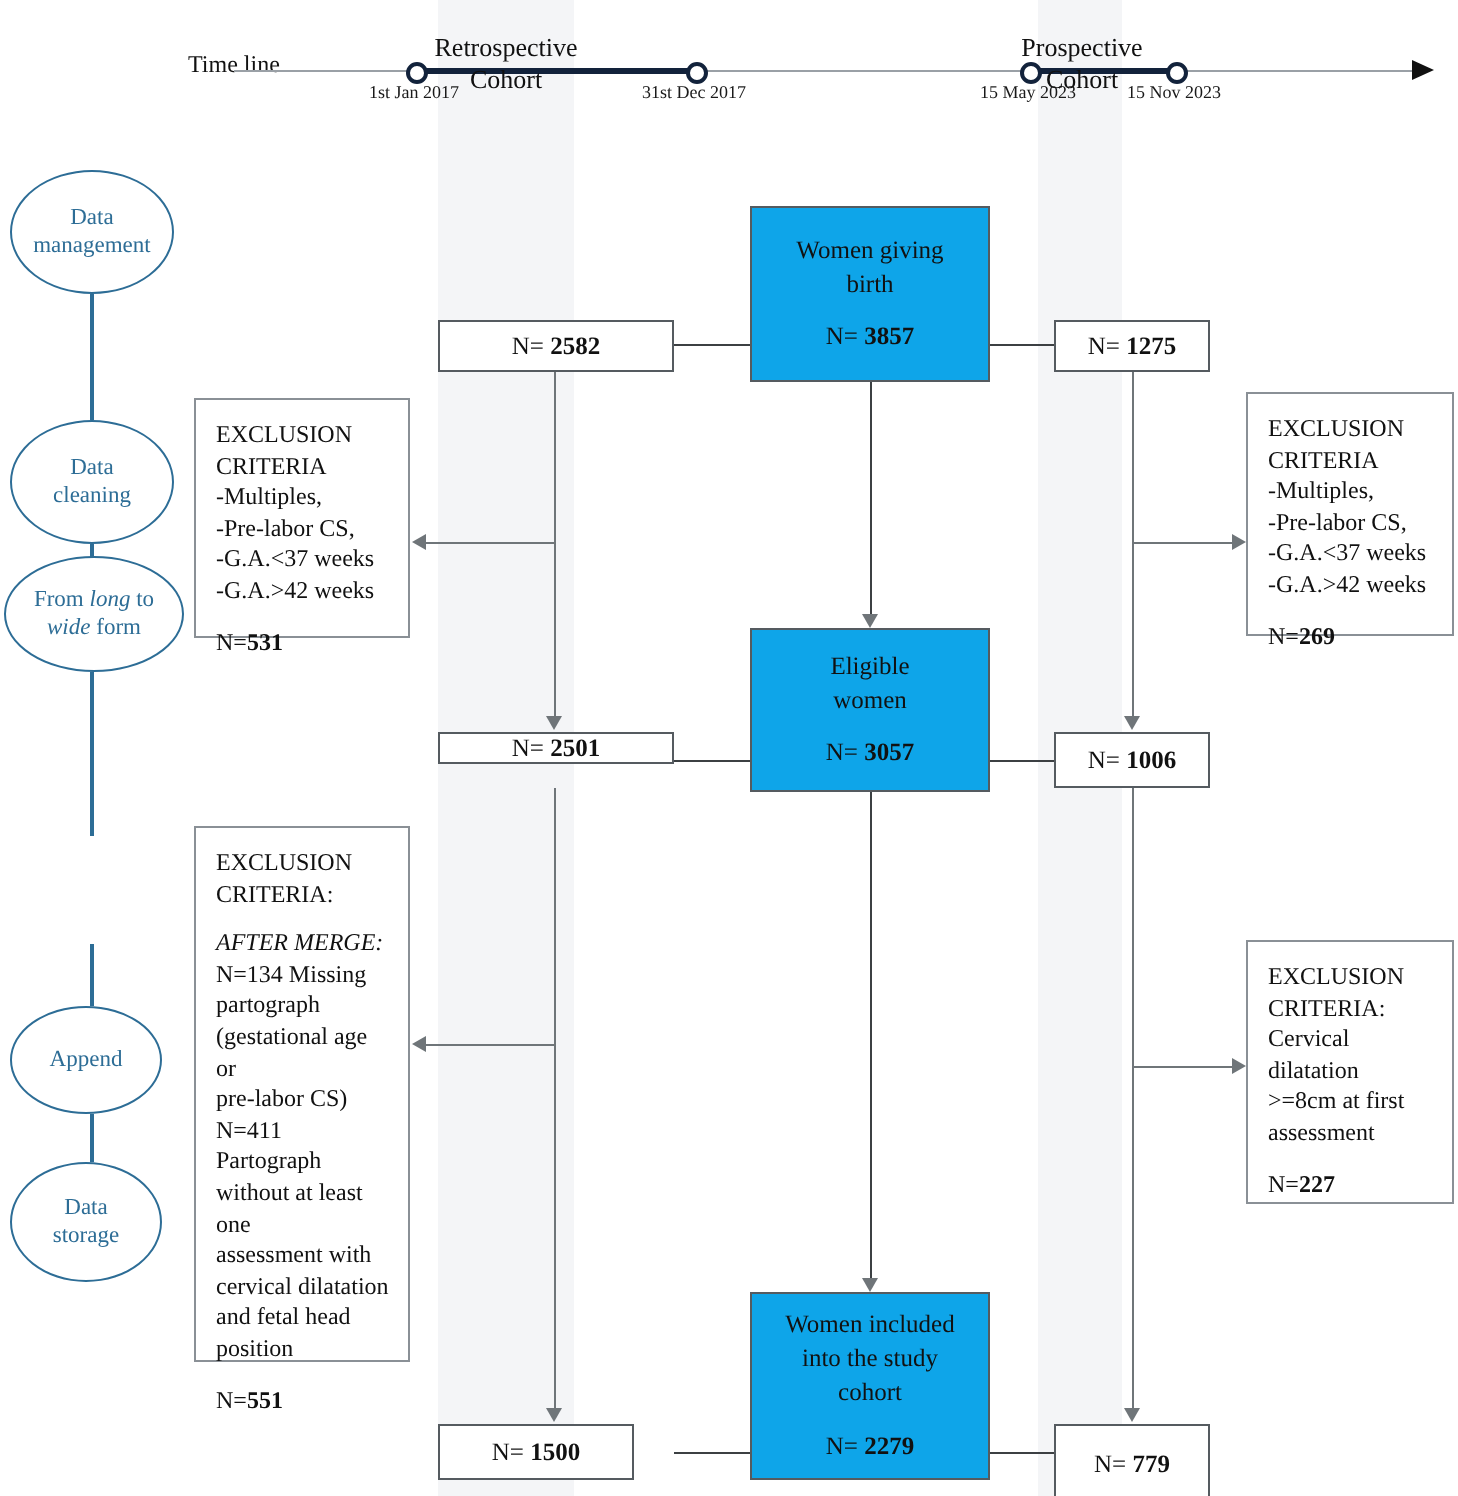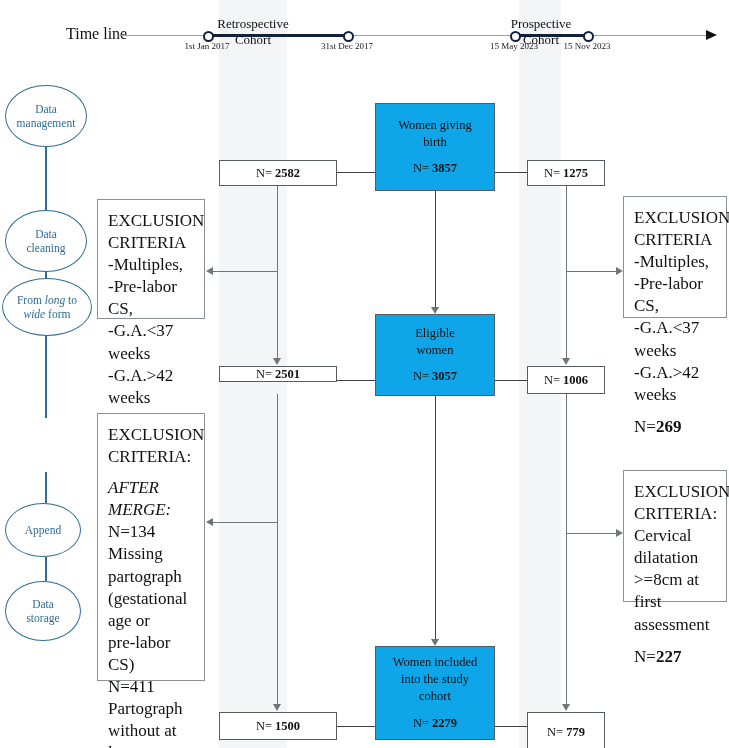--- a/index.html
+++ b/index.html
@@ -25,23 +25,24 @@
     background: #f4f5f7;
     top: 0;
     bottom: 0;
   }
   #band-retro { left: 219px; width: 68px; }
   #band-pro   { left: 519px; width: 42px; }
 
   
   .tl-label {
     position: absolute;
-    font-size: 16px;
+    font-size: 12px;
     color: #111;
     white-space: nowrap;
+    margin-left: 28px;
   }
   #tl-caption { left: 66px; top: 25px; }
 
   .tl-axis {
     position: absolute;
     left: 117px;
     top: 35px;
     width: 592px;
     height: 1px;
     background: #9aa0a6;
@@ -167,32 +168,32 @@
     box-sizing: border-box;
     font-size: 12.5px;
     color: #111;
     display: flex;
     align-items: center;
     justify-content: center;
     white-space: nowrap;
   }
   #nbox-r1 { left: 219px; top: 160px; width: 118px; height: 26px; }
   #nbox-r2 { left: 219px; top: 366px; width: 118px; height: 16px; }
-  #nbox-r3 { left: 219px; top: 712px; width: 118px; height: 28px; }
+  #nbox-r3 { left: 219px; top: 712px; width: 98px; height: 28px; }
   #nbox-p1 { left: 527px; top: 160px; width: 78px; height: 26px; }
   #nbox-p2 { left: 527px; top: 366px; width: 78px; height: 28px; }
   #nbox-p3 { left: 527px; top: 712px; width: 78px; height: 41px; }
 
   
   .excl {
     position: absolute;
     border: 1px solid #8a9096;
     background: #ffffff;
     box-sizing: border-box;
-    font-size: 17px;
+    font-size: 12px;
     line-height: 1.30;
     color: #111;
     padding: 10px 8px 8px 10px;
     text-align: left;
   }
   .excl .head { display: block; }
   .excl .spacer { display: block; height: 9px; }
   .excl .ital { font-style: italic; }
   .excl .ntot { display: block; margin-top: 10px; }
   .excl .ntot b { font-weight: bold; }

